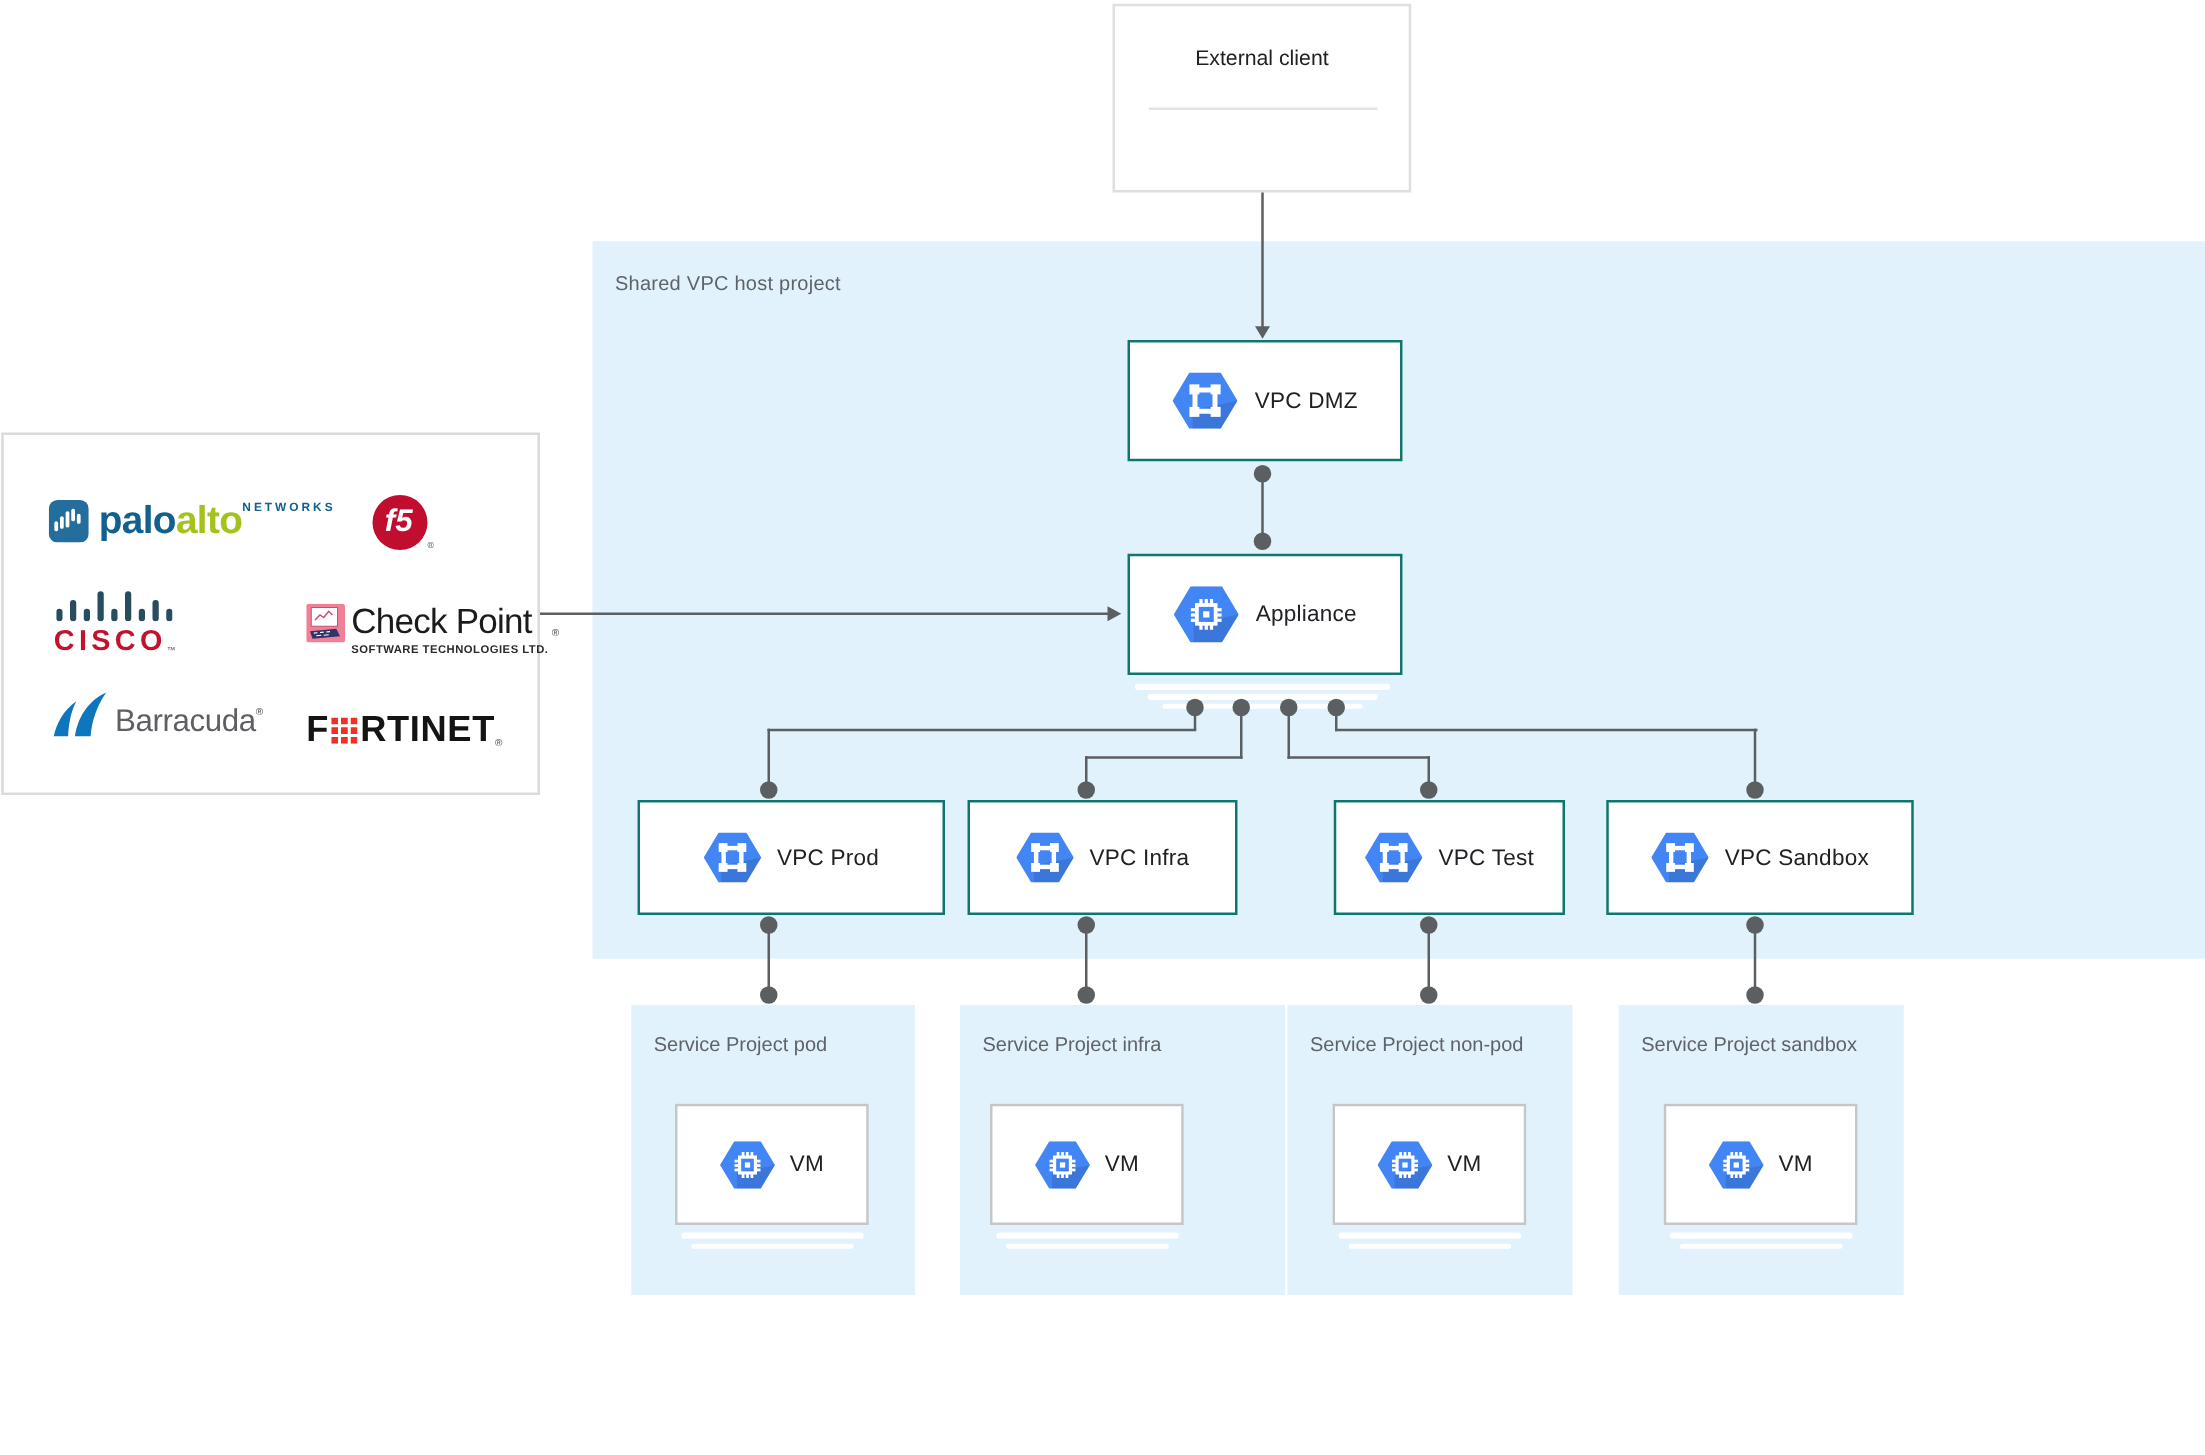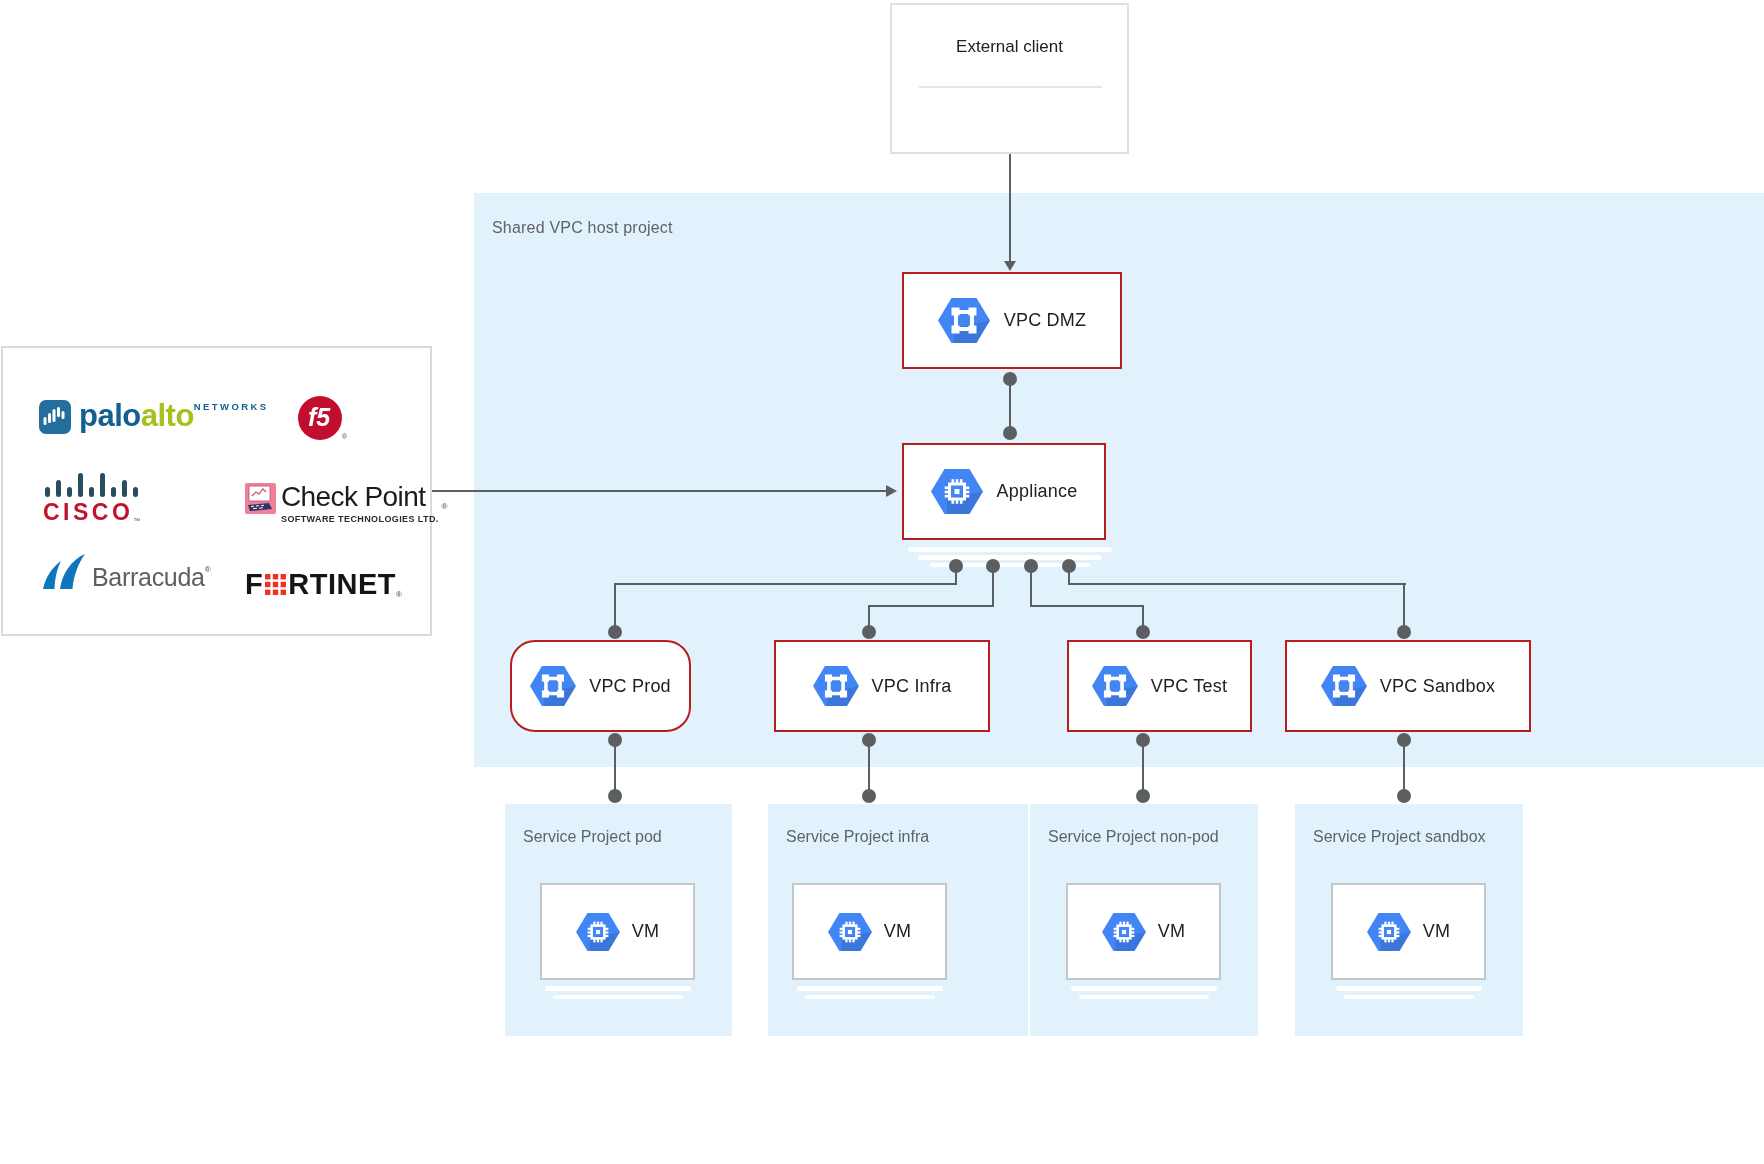--- a/index.html
+++ b/index.html
@@ -1,21 +1,21 @@
 <!DOCTYPE html>
 <html><head>
 <meta charset="utf-8">
 <style>
   html,body{margin:0;padding:0;background:#fff;}
   body{width:1764px;height:1164px;position:relative;font-family:"Liberation Sans",sans-serif;overflow:hidden;}
   .abs{position:absolute;box-sizing:border-box;}
   .host{background:#e1f2fc;}
   .region-label{font-size:16px;color:#5f6368;letter-spacing:.2px;}
   .card{background:#fff;border:2px solid #dcdfe3;}
-  .node{background:#fff;border:2px solid #b91c1c;display:flex;align-items:center;justify-content:center;gap:14px;}
+  .node{background:#fff;border:2px solid #0f766e;display:flex;align-items:center;justify-content:center;gap:14px;}
   .node-label{font-size:18px;color:#202124;letter-spacing:.2px;white-space:nowrap;}
   .vm-node{border:2px solid #c4c7ca;}
   .line{position:absolute;background:#5c5f62;}
   .dot{position:absolute;width:14px;height:14px;border-radius:50%;background:#5c5f62;}
   .stack{position:absolute;background:#fff;border-radius:3px;}
   .arrow-down{position:absolute;width:0;height:0;border-left:6px solid transparent;border-right:6px solid transparent;border-top:10px solid #5c5f62;}
   .arrow-right{position:absolute;width:0;height:0;border-top:6px solid transparent;border-bottom:6px solid transparent;border-left:11px solid #5c5f62;}
   .divider{position:absolute;height:2px;background:#e4e4e4;}
   .ext-title{font-size:17px;color:#202124;text-align:center;}
   .internet-row{position:absolute;left:0;right:0;display:flex;align-items:center;justify-content:center;gap:13px;}
@@ -65,21 +65,21 @@
       <rect x="30.5" y="27.5" width="8" height="8" fill="#fff"></rect>
     </svg>
   </span>
   <span class="node-label">VPC DMZ</span>
 </div>
 
 <div class="dot" style="left:1003px;top:372px;"></div>
 <div class="line" style="left:1009px;top:379px;width:2px;height:54px;"></div>
 <div class="dot" style="left:1003px;top:426px;"></div>
 
-<div class="abs node" style="left:902px;top:443px;width:204px;height:97px;">
+<div class="abs node" style="left:902px;top:443px;width:220px;height:97px;">
   <span style="display:inline-flex;">
     <svg width="52" height="45" viewBox="0 0 52 45">
       <path d="M13.5 0h25L52 22.5 38.5 45h-25L0 22.5z" fill="#4285f4"></path>
       <polygon points="16,30 52,22.5 38.5,45 16,45" fill="#000" opacity="0.10"></polygon>
       <g fill="#fff">
         <rect x="20.5" y="10.2" width="2.6" height="4.8"></rect>
           <rect x="24.7" y="10.2" width="2.6" height="4.8"></rect>
           <rect x="28.9" y="10.2" width="2.6" height="4.8"></rect>
         <rect x="20.5" y="30" width="2.6" height="4.8"></rect>
           <rect x="24.7" y="30" width="2.6" height="4.8"></rect>
@@ -124,21 +124,21 @@
 
 <div class="line" style="left:1068px;top:566px;width:2px;height:19px;"></div>
 <div class="line" style="left:1068px;top:583px;width:338px;height:2px;"></div>
 <div class="line" style="left:1403px;top:583px;width:2px;height:49px;"></div>
 
 <div class="dot" style="left:608px;top:625px;"></div>
 <div class="dot" style="left:862px;top:625px;"></div>
 <div class="dot" style="left:1136px;top:625px;"></div>
 <div class="dot" style="left:1397px;top:625px;"></div>
 
-<div class="abs node" style="left:510px;top:640px;width:181px;height:92px;gap:13px;border-radius:25px;">
+<div class="abs node" style="left:510px;top:640px;width:246px;height:92px;gap:13px;">
   <span style="display:inline-flex;">
     <svg width="46" height="40" viewBox="0 0 52 45">
         <path d="M13.5 0h25L52 22.5 38.5 45h-25L0 22.5z" fill="#4285f4"></path>
         <polygon points="16,30 52,22.5 38.5,45 16,45" fill="#000" opacity="0.10"></polygon>
         <rect x="18" y="14" width="16" height="17" fill="none" stroke="#fff" stroke-width="4"></rect>
         <rect x="13.5" y="9.5" width="8" height="8" fill="#fff"></rect>
         <rect x="30.5" y="9.5" width="8" height="8" fill="#fff"></rect>
         <rect x="13.5" y="27.5" width="8" height="8" fill="#fff"></rect>
         <rect x="30.5" y="27.5" width="8" height="8" fill="#fff"></rect>
       </svg>

